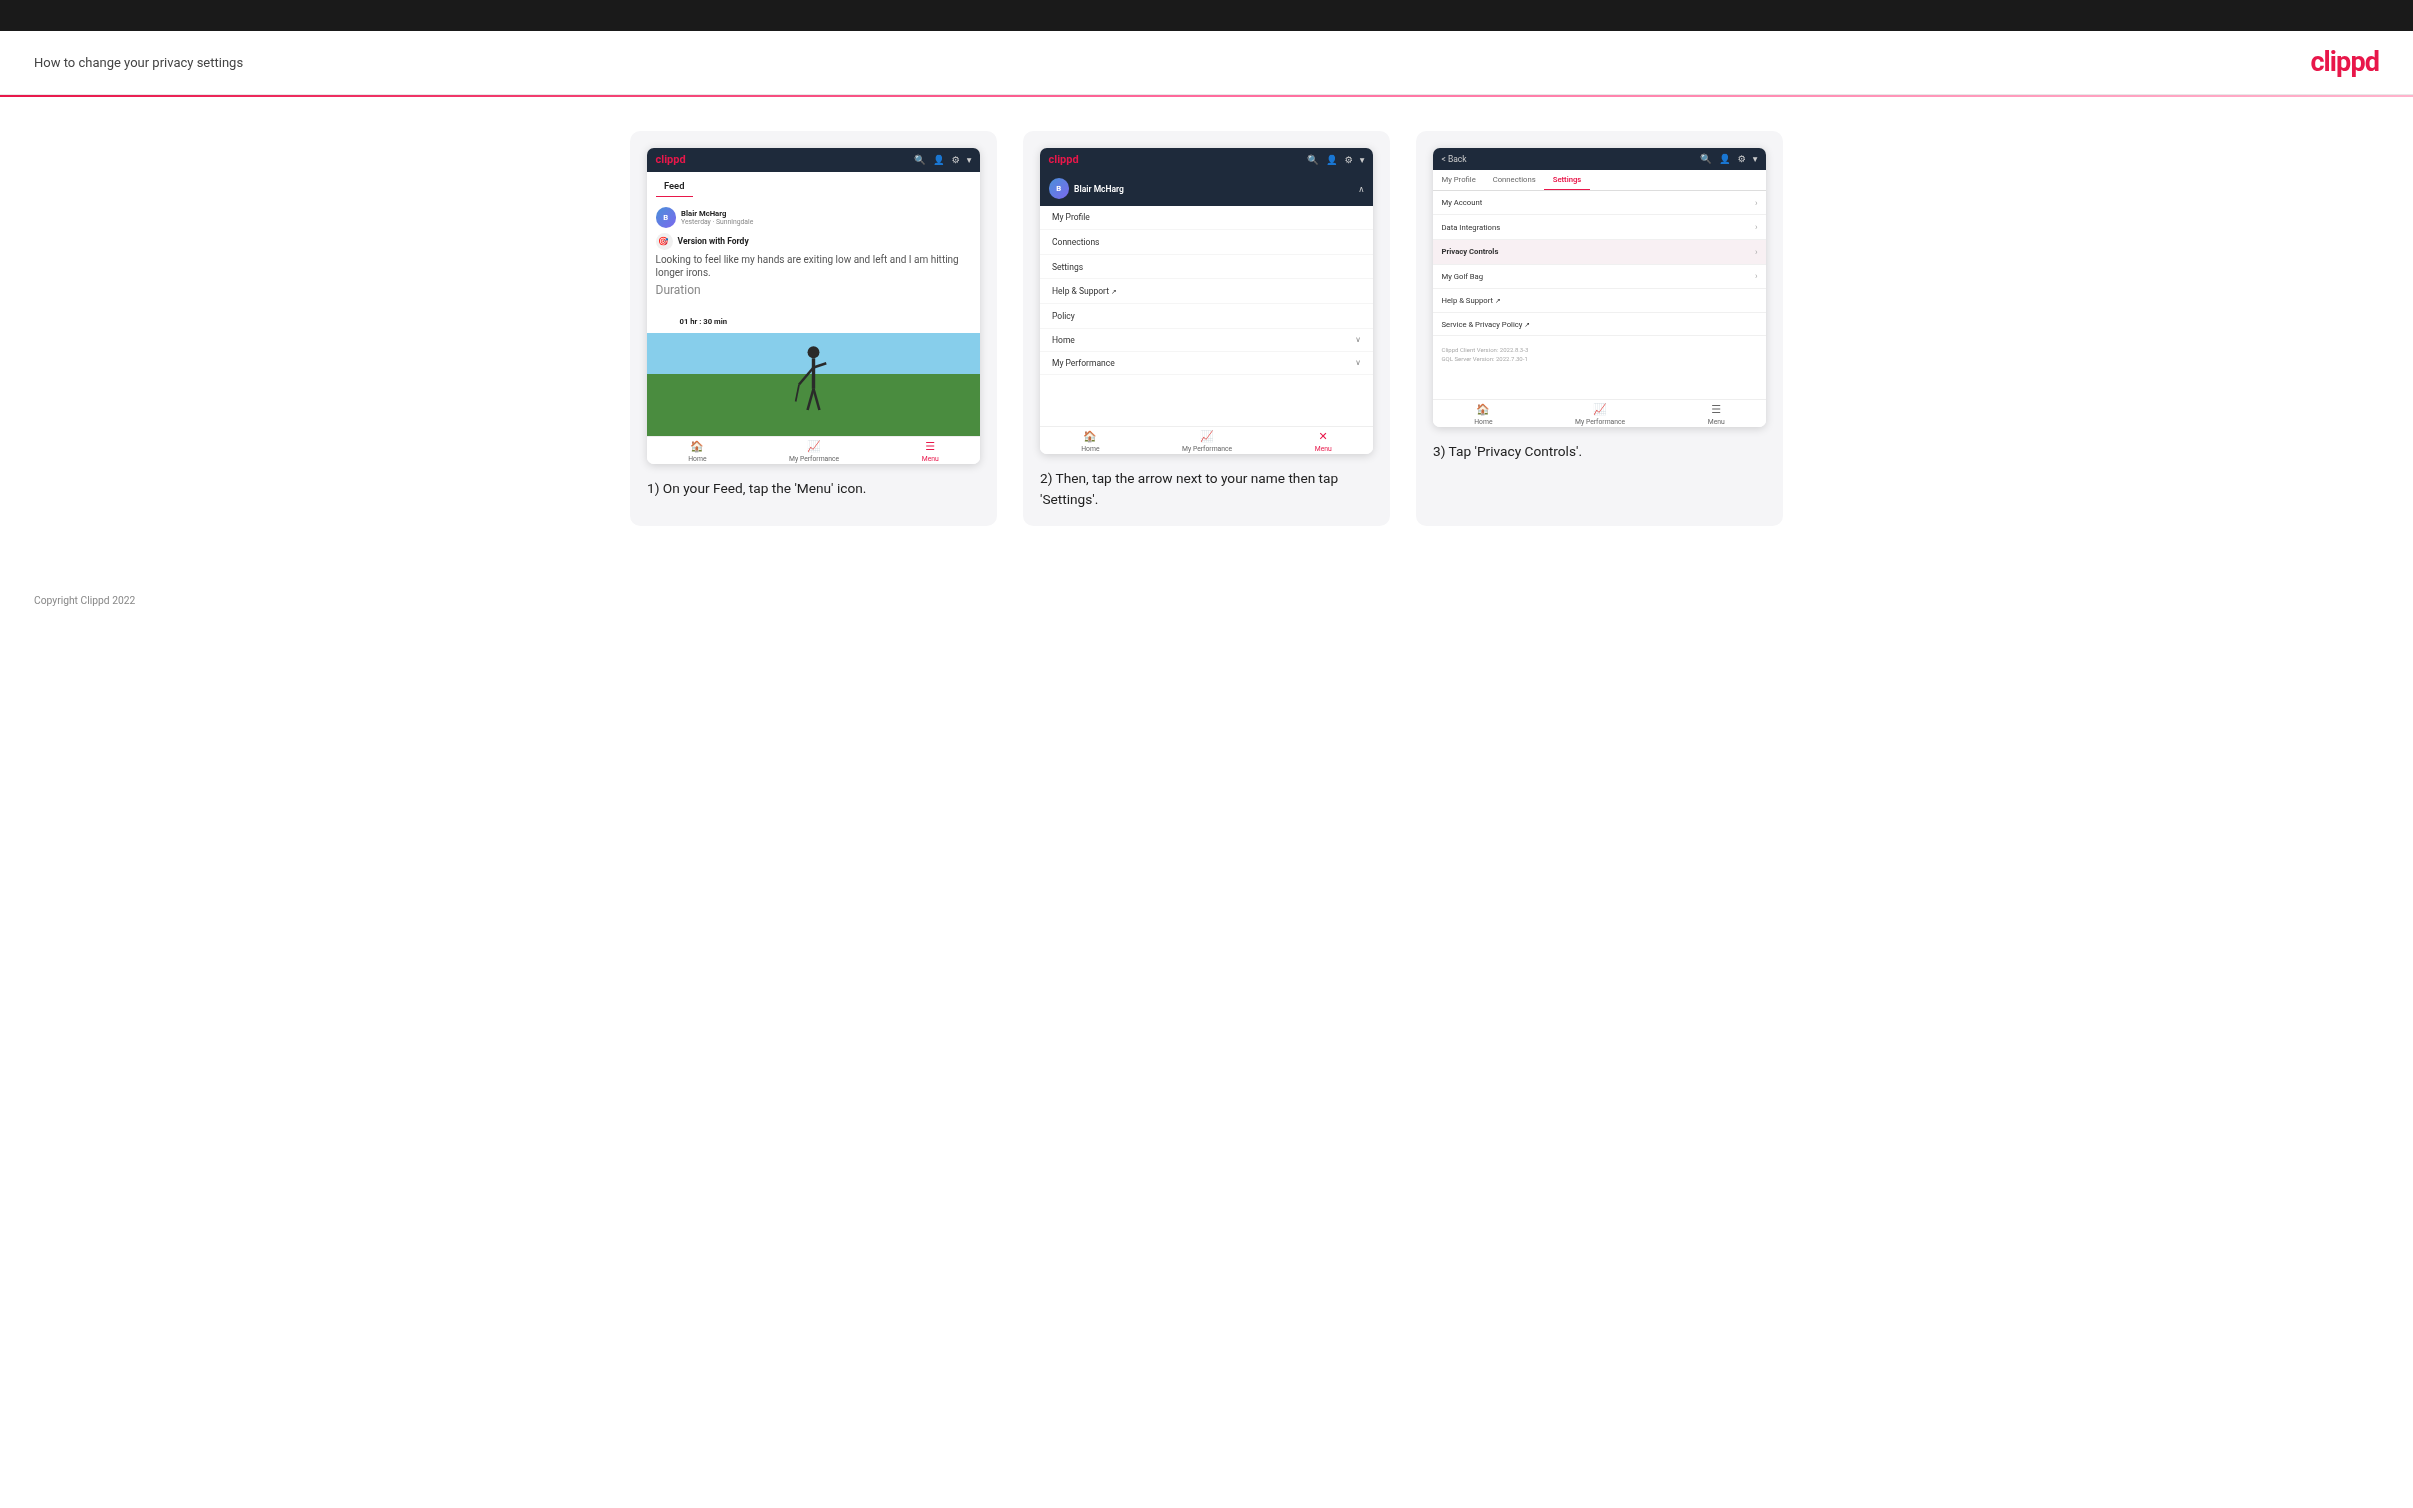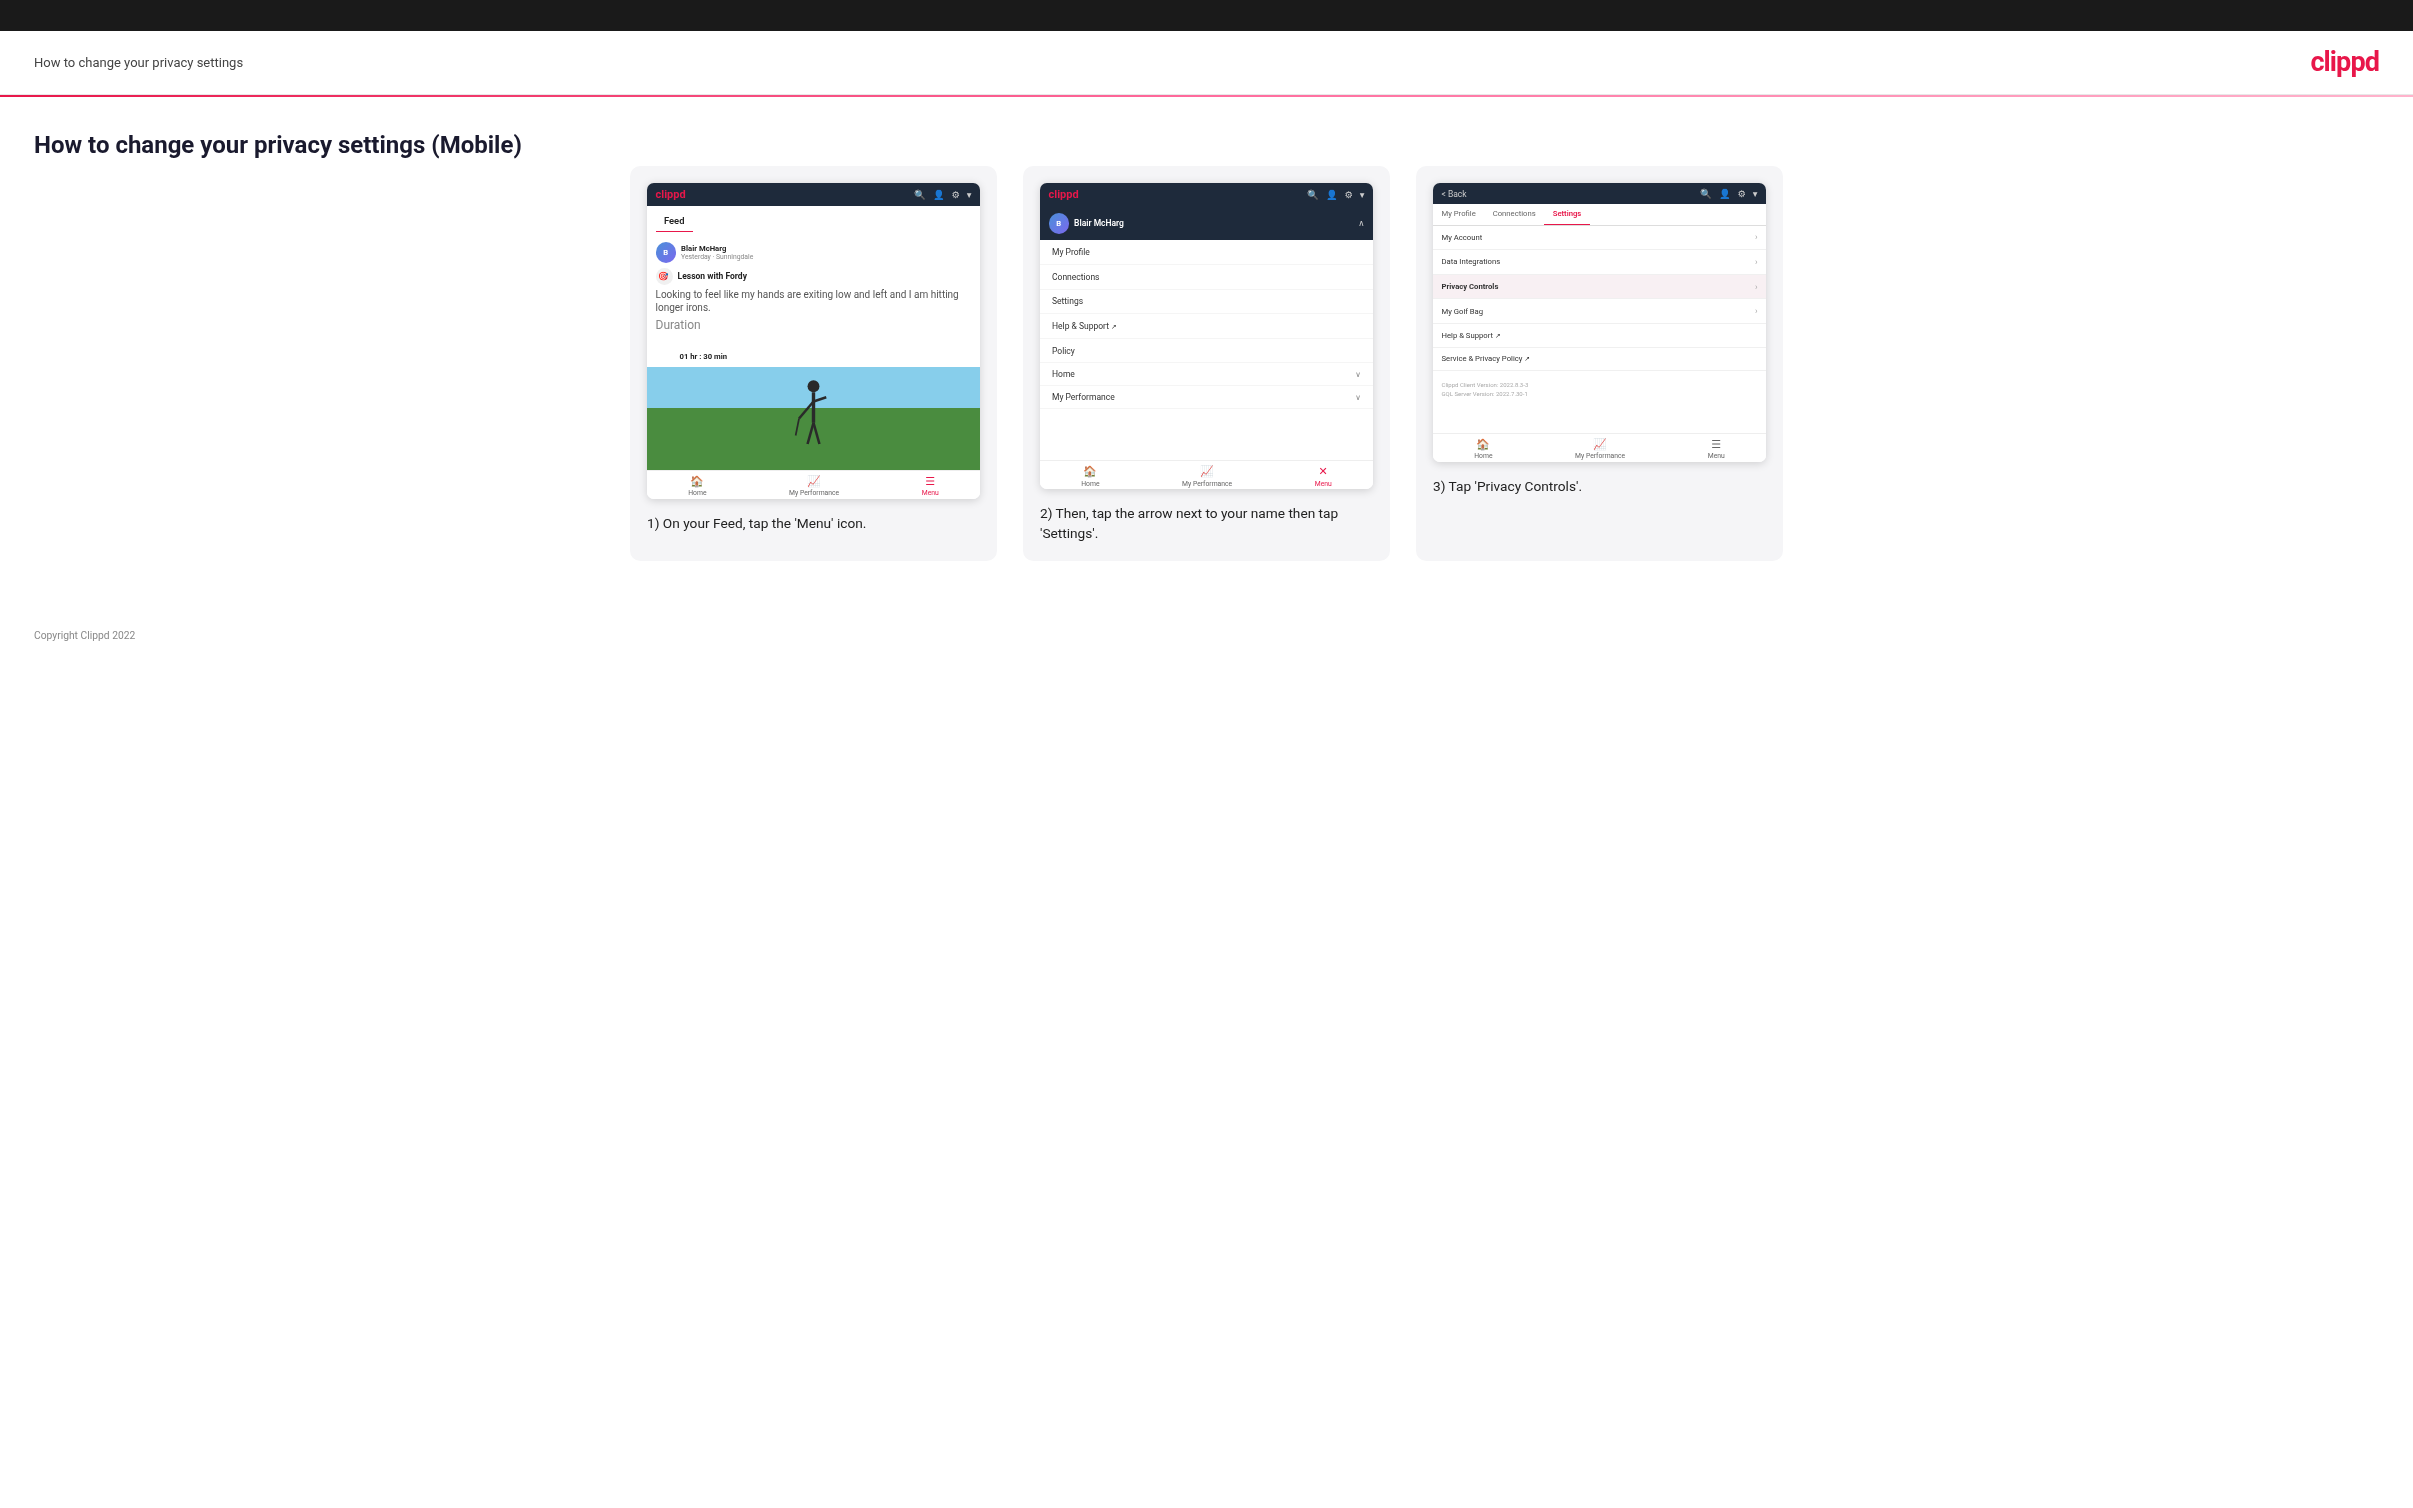--- a/index.html
+++ b/index.html
@@ -328,21 +328,20 @@
 
 <div class="top-bar"></div>
 
 <div class="header">
   <span class="header-title">How to change your privacy settings</span>
   <span class="logo">clippd</span>
 </div>
 <div class="header-line"></div>
 
 <div class="main">
-  <h1 class="page-heading">How to change your privacy settings (Mobile)</h1>
 
   <div class="steps-row">
 
     <div class="step-card">
       <div class="phone-mockup">
 
         <div class="phone-nav-bar">
           <span class="phone-logo">clippd</span>
           <div class="phone-nav-icons">
             <span>🔍</span>
@@ -359,21 +358,21 @@
         <div class="feed-post">
           <div class="feed-user-row">
             <div class="avatar-circle">B</div>
             <div>
               <div class="feed-user-name">Blair McHarg</div>
               <div class="feed-user-sub">Yesterday · Sunningdale</div>
             </div>
           </div>
           <div class="lesson-row">
             <div class="lesson-icon">🎯</div>
-            <span class="lesson-title">Lesson with Fordy</span>
+            <span class="lesson-title">Version with Fordy</span>
           </div>
           <p class="lesson-desc">Looking to feel like my hands are exiting low and left and I am hitting longer irons.</p>
           <div class="duration-label">Duration</div>
           <div class="duration-value">01 hr : 30 min</div>
         </div>
 
         <div class="golf-image-area">
 
           <svg width="43" height="85" viewBox="0 0 50 100">
 

